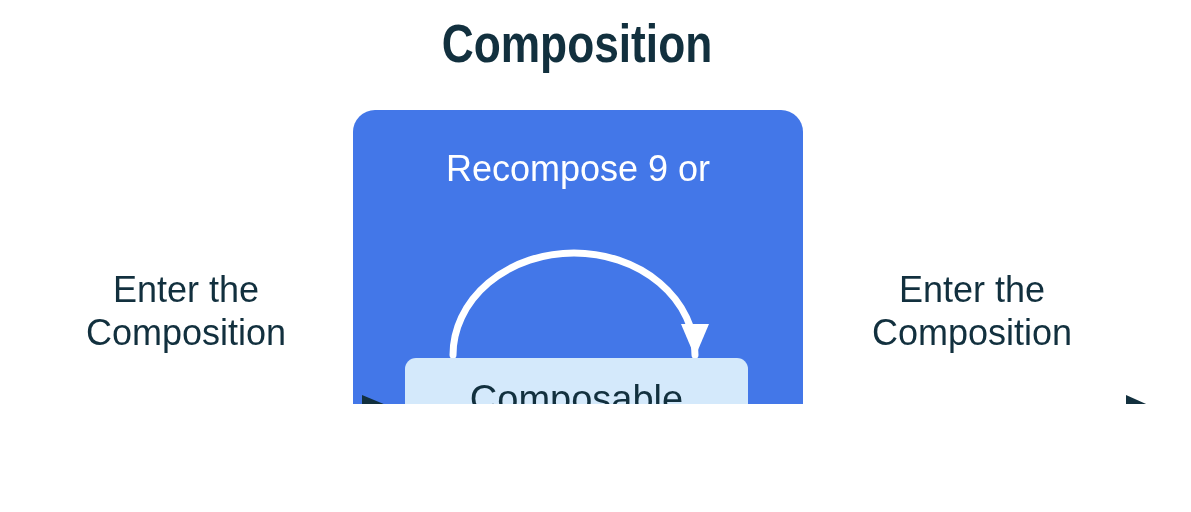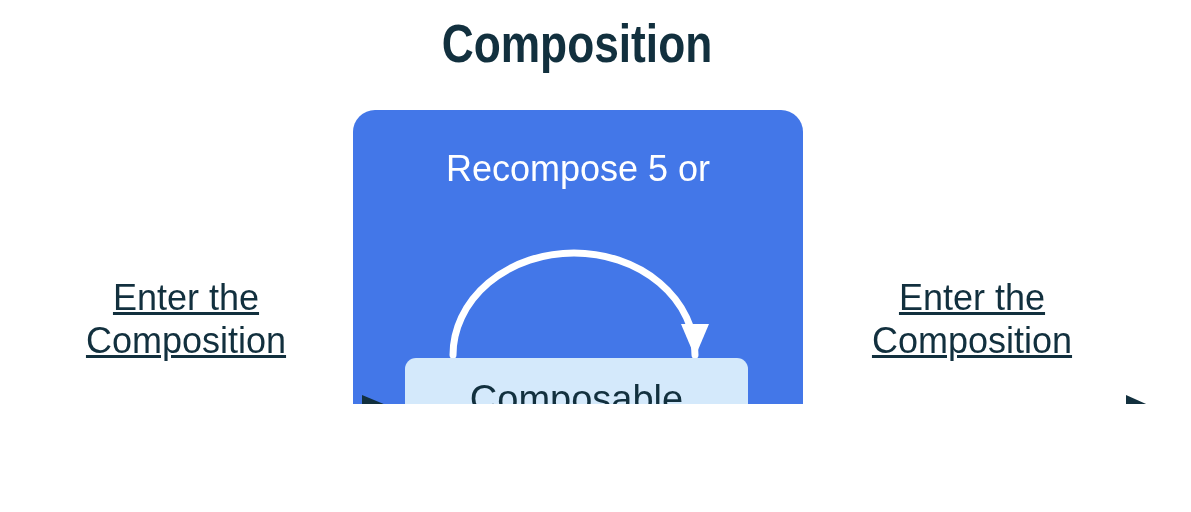--- a/index.html
+++ b/index.html
@@ -66,26 +66,25 @@
     background:var(--color-light_blue);
     border-radius:11px;
     display:flex;
     align-items:center;
     justify-content:center;
     font-size:38px;
     color:var(--color-navy);
   }
   .side-label{
     position:absolute;
-    top:276px; width:300px;
+    top:268px; width:300px;
     text-align:center;
     font-size:36px;
     line-height:43px;
     color:var(--color-navy);
-    text-decoration:underline;
   }
   .side-label.enter{left:36px;}
   .side-label.leave{left:822px;}
 </style>
 </head>
 <body>
 
 <div class="canvas">
 
   <div class="title">
@@ -106,21 +105,21 @@
       <polygon class="flow-head" points="1126,395 1126,429 1164,412"></polygon>
     </g>
 
     <g>
       <path class="arc-path" d="M 453 355 A 121 102 0 0 1 695 355"></path>
       <polygon class="arc-head" points="681,324 709,324 695,357"></polygon>
     </g>
   </svg>
 
   <div class="recompose-label">
-    <div>Recompose 5 or</div>
+    <div>Recompose 9 or</div>
   </div>
 
   <div class="composable-box">
     <span>Composable</span>
   </div>
 
   <div class="side-label enter">
     <div>Enter the</div>
     <div>Composition</div>
   </div>

